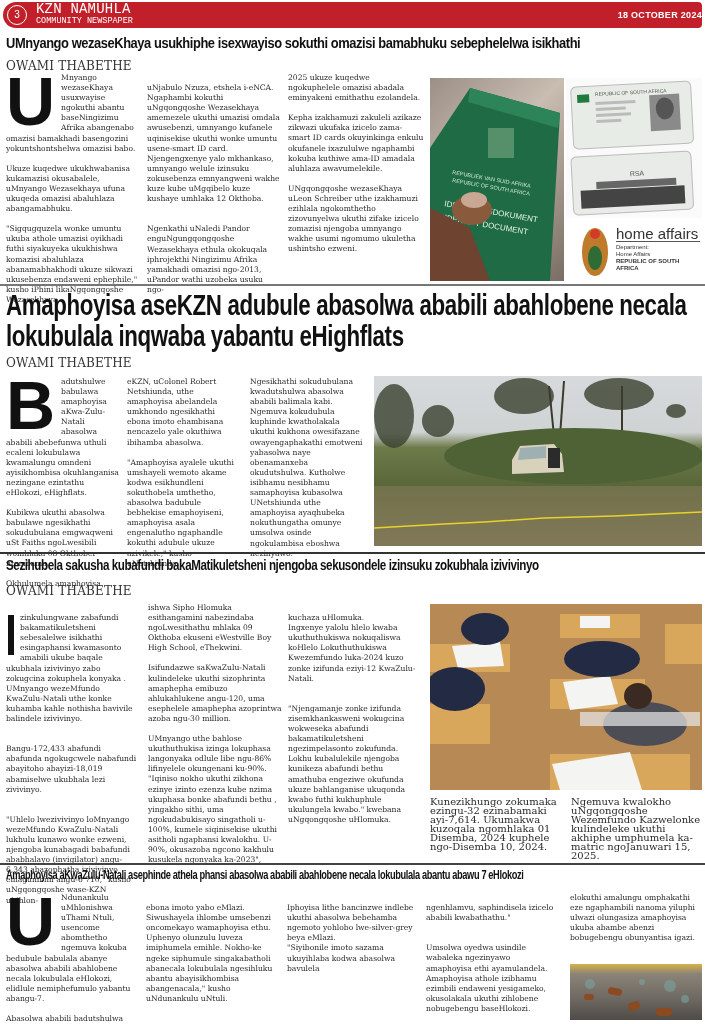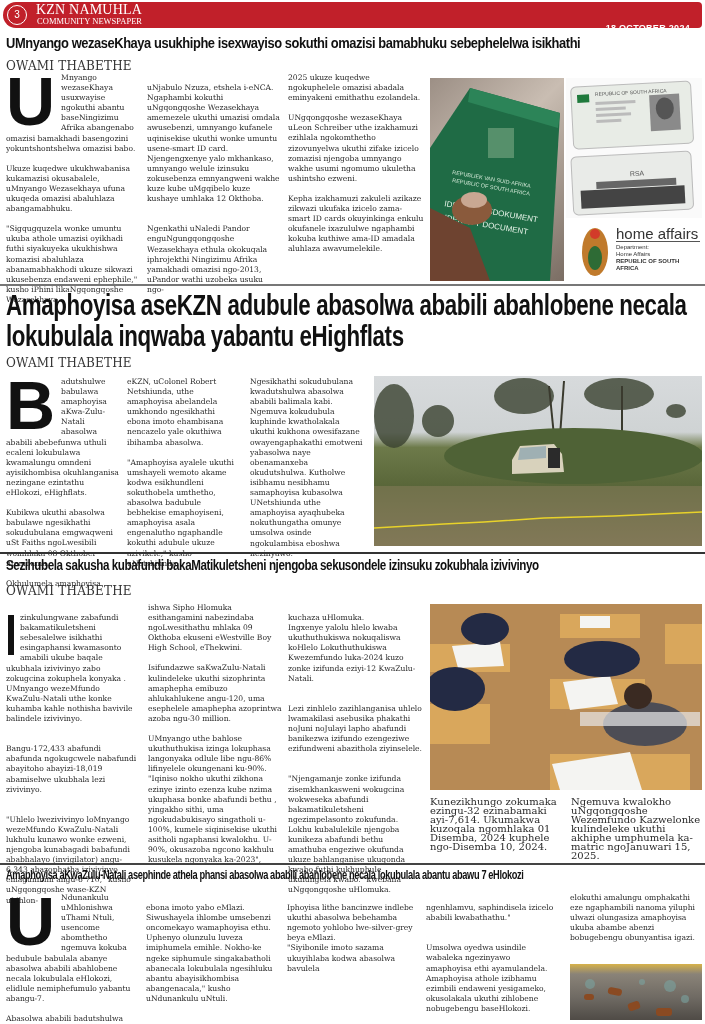--- a/index.html
+++ b/index.html
@@ -1,24 +1,24 @@
 <!DOCTYPE html>
 <html><head>
 <meta charset="utf-8">
 <style>
   * { box-sizing: border-box; margin: 0; padding: 0; }
   html, body { width: 705px; height: 1024px; background: #ffffff; overflow: hidden; }
   body { font-family: "DejaVu Serif", serif; color: #222; position: relative; }
 
   .masthead { position: absolute; left: 3px; top: 2px; width: 699px; height: 26px; background: #c1202a; border-radius: 13px 4px 4px 13px; }
   .page-num { position: absolute; left: 4px; top: 3px; width: 20px; height: 20px; border: 1.5px solid #fff; border-radius: 50%; color: #fff; font: 10px "Liberation Sans", sans-serif; text-align: center; line-height: 17px; }
-  .brand { position: absolute; left: 33px; top: 0px; color: #fff; font-family: Liberation Serif, serif; text-align: right; }
+  .brand { position: absolute; left: 33px; top: 0px; color: #fff; font-family: Liberation Mono, monospace; }
   .brand-title { font-size: 14px; line-height: 15px; letter-spacing: 0.2px; }
   .brand-sub { font-size: 8.5px; line-height: 9px; }
-  .issue-date { position: absolute; right: 12px; top: 8px; color: #fff; font: bold 9px "Liberation Sans", sans-serif; letter-spacing: 0.3px; margin-top: 13px; }
+  .issue-date { position: absolute; right: 0; top: 8px; color: #fff; font: bold 9px "Liberation Sans", sans-serif; letter-spacing: 0.3px; }
 
   .headline { position: absolute; left: 6px; font-family: "Liberation Sans", sans-serif; font-weight: bold; color: #111; transform-origin: left top; white-space: nowrap; letter-spacing: -0.5px; }
   .h1 { top: 34px; font-size: 15px; transform: scaleX(0.86); }
   .h2 { top: 290px; font-size: 29px; line-height: 31px; transform: scaleX(0.77); white-space: normal; width: 900px; }
   .h3 { top: 557px; font-size: 14px; transform: scaleX(0.83); }
   .h4 { top: 868px; font-size: 12.5px; transform: scaleX(0.74); }
 
   .byline { position: absolute; left: 6px; font-size: 12px; letter-spacing: 0.2px; color: #333; }
 
   .col { position: absolute; font-size: 7.6px; line-height: 10.1px; color: #2a2a2a; }
@@ -55,22 +55,22 @@
   <p>"Sigqugquzela wonke umuntu ukuba athole umazisi oyikhadi futhi siyakuyeka ukukhishwa komazisi abaluhlaza abanamabhakhodi ukuze sikwazi ukusebenza endaweni ephephile," kusho iPhini likaNgqongqoshe Wezasekhaya,</p>
 </div>
 <div class="col" style="left:147px;top:73px;width:135px;white-space:pre-line">
   <p>uNjabulo Nzuza, etshela i-eNCA. Ngaphambi kokuthi uNgqongqoshe Wezasekhaya amemezele ukuthi umazisi omdala awusebenzi, umnyango kufanele uqinisekise ukuthi wonke umuntu usene-smart ID card.
 Njengengxenye yalo mkhankaso, umnyango welule izinsuku zokusebenza emnyangweni wakhe kuze kube uMgqibelo kuze kushaye umhlaka 12 Okthoba.</p>
   <p>Ngenkathi uNaledi Pandor enguNgungqongqoshe Wezasekhaya ethula okokuqala iphrojekthi Ningizimu Afrika yamakhadi omazisi  ngo-2013,
 uPandor wathi uzobeka usuku ngo-</p>
 </div>
 <div class="col" style="left:288px;top:73px;width:136px">
   <p>2025 ukuze kuqedwe ngokuphelele omazisi abadala eminyakeni emithathu ezolandela.</p>
+  <p> Kepha izakhamuzi zakuleli azikaze zikwazi ukufaka izicelo zama-smart ID cards  okuyinkinga enkulu okufanele ixazululwe ngaphambi kokuba kuthiwe ama-ID amadala aluhlaza awavumelekile.</p>
   <p>UNgqongqoshe wezaseKhaya uLeon Schreiber uthe izakhamuzi ezihlala ngokomthetho zizovunyelwa ukuthi zifake izicelo zomazisi njengoba umnyango wakhe usumi ngomumo ukuletha ushintsho ezweni.</p>
-  <p> Kepha izakhamuzi zakuleli azikaze zikwazi ukufaka izicelo zama-smart ID cards  okuyinkinga enkulu okufanele ixazululwe ngaphambi kokuba kuthiwe ama-ID amadala aluhlaza awavumelekile.</p>
 </div>
 
 <div class="photo" style="left:430px;top:78px;width:134px;height:203px;background:linear-gradient(135deg,#9c8f85,#c9bdb2 40%,#7a6d63)">
   <svg width="134" height="203">
     <polygon points="40,10 130,35 120,203 0,203 0,70" fill="#1f6b45"></polygon>
     <polygon points="40,10 130,35 128,50 38,24" fill="#2c8458"></polygon>
     <rect x="58" y="50" width="26" height="30" fill="#6ea07c" opacity="0.7"></rect>
     <text x="22" y="96" font-size="5.5" fill="#cfe6d4" font-family="Liberation Sans, sans-serif" transform="rotate(10 22 96)">REPUBLIEK VAN SUID-AFRIKA</text>
     <text x="22" y="104" font-size="5.5" fill="#cfe6d4" font-family="Liberation Sans, sans-serif" transform="rotate(10 22 104)">REPUBLIC OF SOUTH AFRICA</text>
     <text x="14" y="128" font-size="8" fill="#e6f3e8" font-family="Liberation Sans, sans-serif" transform="rotate(10 14 128)">IDENTITEITSDOKUMENT</text>
@@ -172,21 +172,20 @@
   <p>"Uhlelo lwezivivinyo loMnyango wezeMfundo KwaZulu-Natali lukhulu kunawo wonke ezweni, njengoba kunabagadi babafundi ababhalayo (invigilator)  angu-6,343 abazophatha izivivinyo emagumbini angu-6 710," kusho uNgqongqoshe wase-KZN uMhlon-</p>
 </div>
 <div class="col" style="left:148px;top:603px;width:135px">
   <p>ishwa Sipho Hlomuka  esithangamini nabezindaba ngoLwesithathu mhlaka 09 Okthoba ekuseni eWestville Boy High School, eThekwini.</p>
   <p>Isifundazwe saKwaZulu-Natali kulindeleke ukuthi sizophrinta amaphepha emibuzo ahlukahlukene angu-120, uma esephelele amaphepha azoprintwa azoba ngu-30 million.</p>
   <p>UMnyango uthe bahlose ukuthuthukisa izinga lokuphasa langonyaka odlule libe ngu-86% lifinyelele okungenani ku-90%.  "Iqiniso nokho ukuthi zikhona ezinye izinto ezenza kube nzima ukuphasa bonke abafundi bethu , yingakho sithi, uma ngokudabukisayo singatholi u-100%, kumele siqinisekise ukuthi asitholi ngaphansi kwalokhu. U-90%, okusazoba ngcono kakhulu kusukela  ngonyaka ka-2023",</p>
 </div>
 <div class="col" style="left:288px;top:603px;width:136px;white-space:pre-line">
   <p>kuchaza uHlomuka.
 Ingxenye yalolu hlelo kwaba ukuthuthukiswa nokuqaliswa koHlelo Lokuthuthukiswa Kwezemfundo luka-2024 kuzo zonke izifunda eziyi-12 KwaZulu-Natali.</p>
-  <p>Lezi zinhlelo zazihlanganisa uhlelo lwamakilasi asebusika phakathi noJuni noJulayi lapho abafundi banikezwa izifundo ezengeziwe ezifundweni abazithola ziyinselele.</p>
   <p>"Njengamanje zonke izifunda zisemkhankasweni wokugcina wokweseka abafundi bakamatikuletsheni ngezimpelasonto zokufunda. Lokhu kubalulekile njengoba kunikeza abafundi bethu amathuba engeziwe okufunda ukuze bahlanganise ukuqonda kwabo futhi kukhuphule ukulungela kwabo." kwebana uNgqongqoshe uHlomuka.</p>
 </div>
 
 <div class="photo" style="left:430px;top:604px;width:272px;height:186px;background:#b78a55">
   <svg width="272" height="186">
     <g fill="#d9a75c">
       <rect x="0" y="40" width="80" height="28"></rect>
       <rect x="130" y="10" width="80" height="24"></rect>
       <rect x="120" y="75" width="95" height="30"></rect>
       <rect x="0" y="100" width="60" height="40"></rect>

